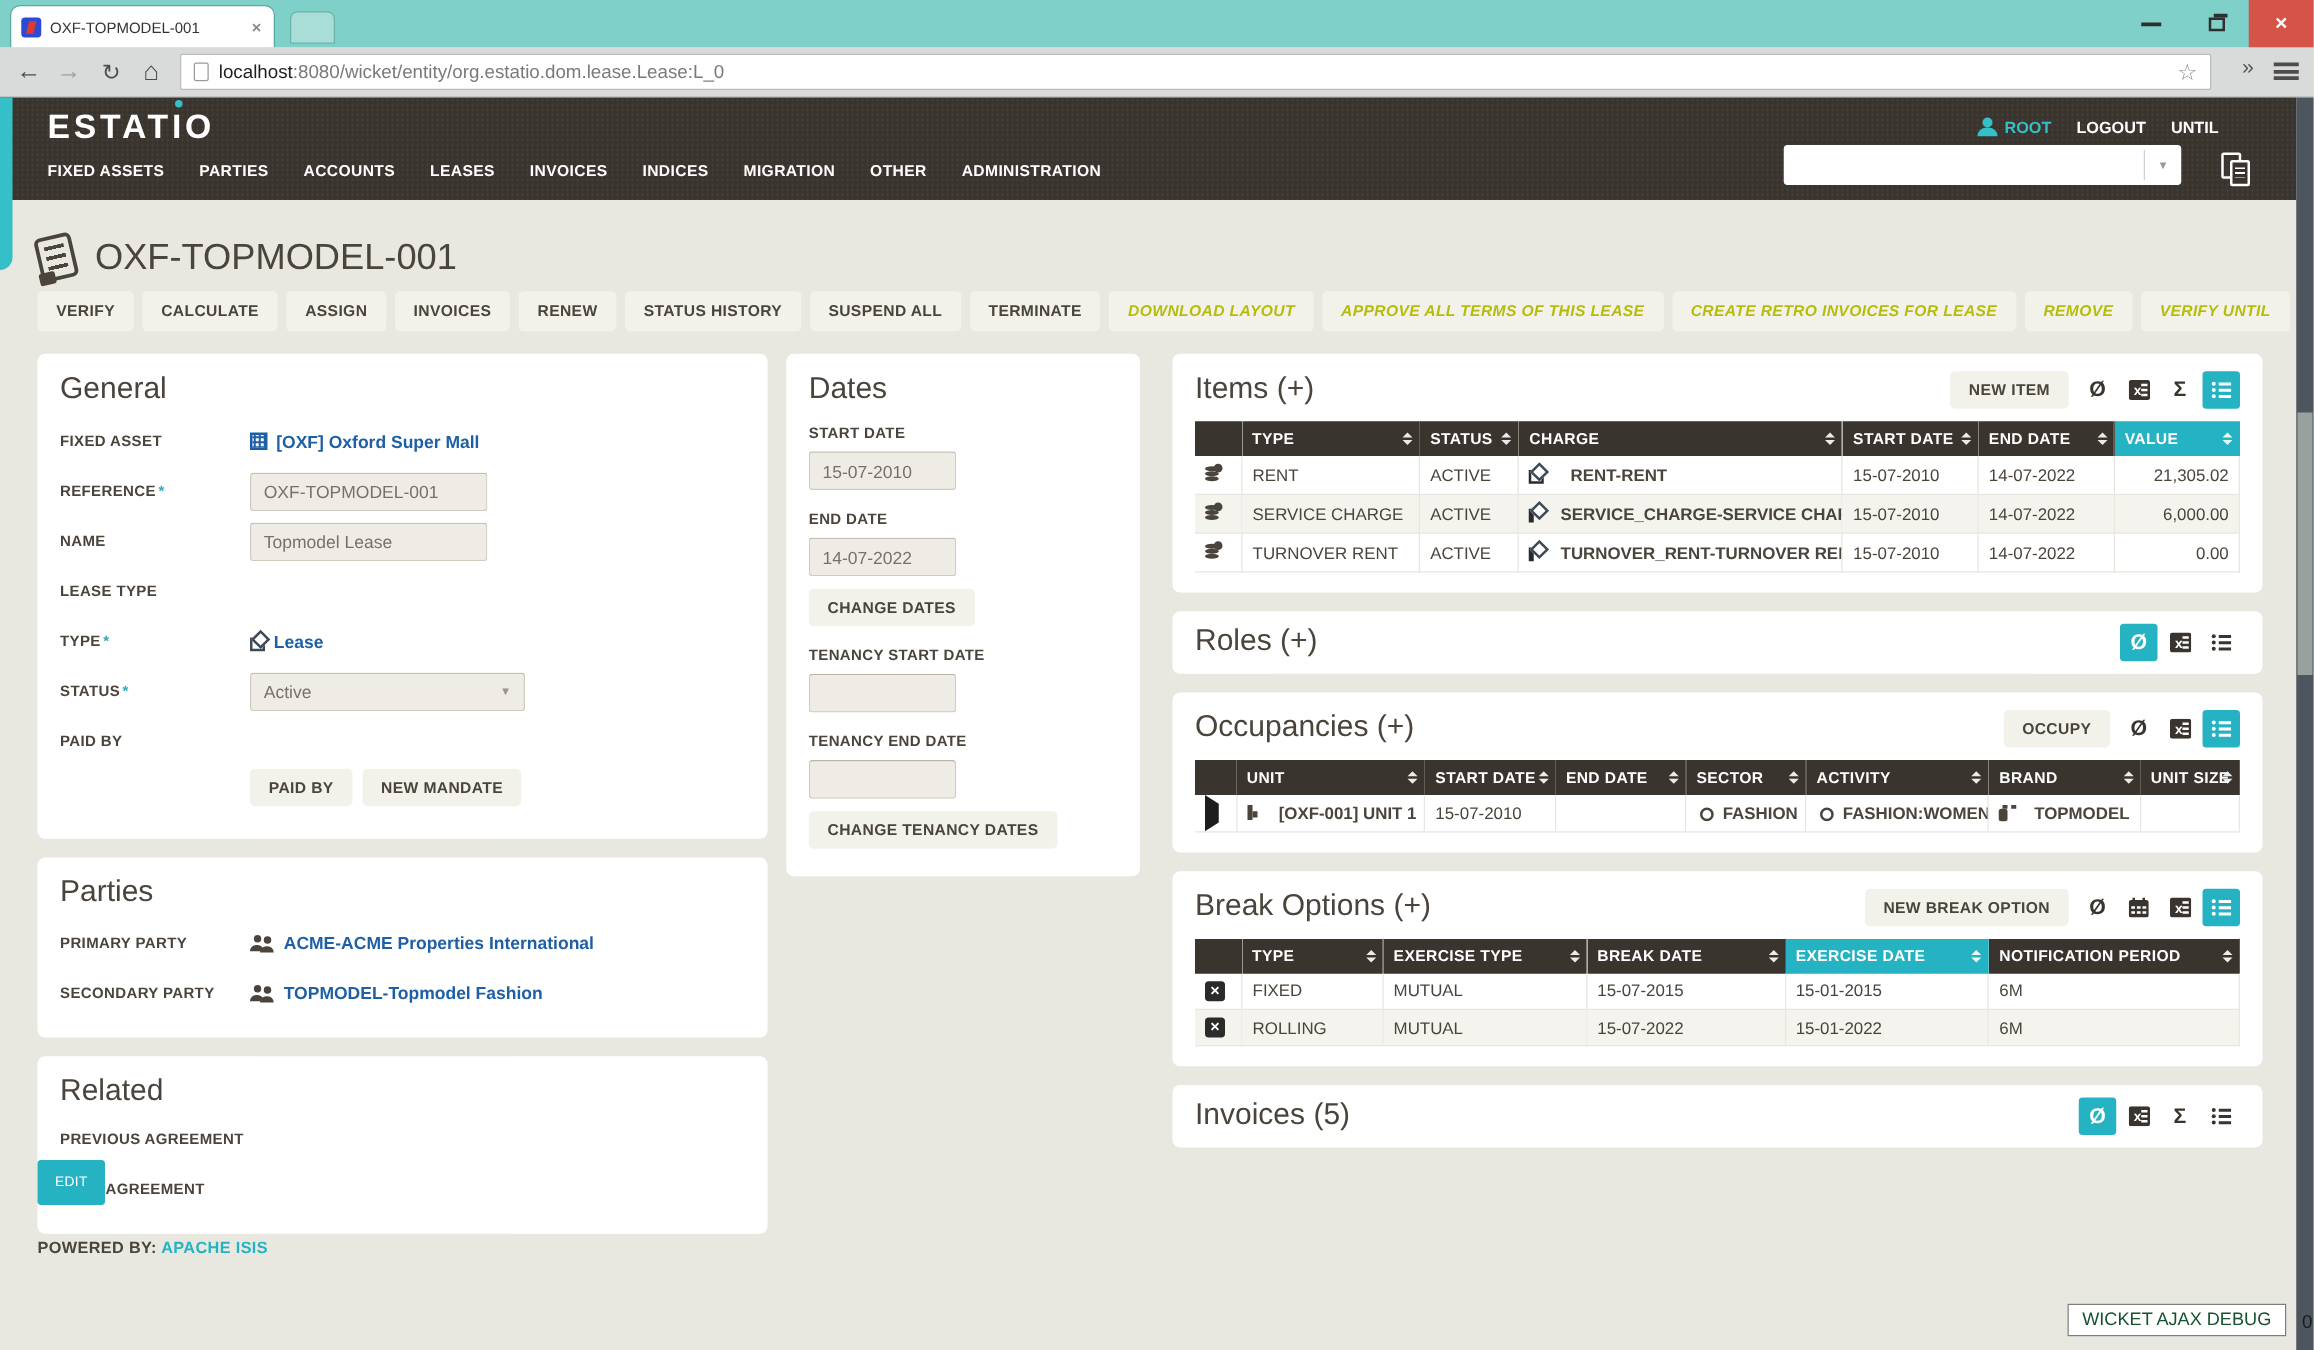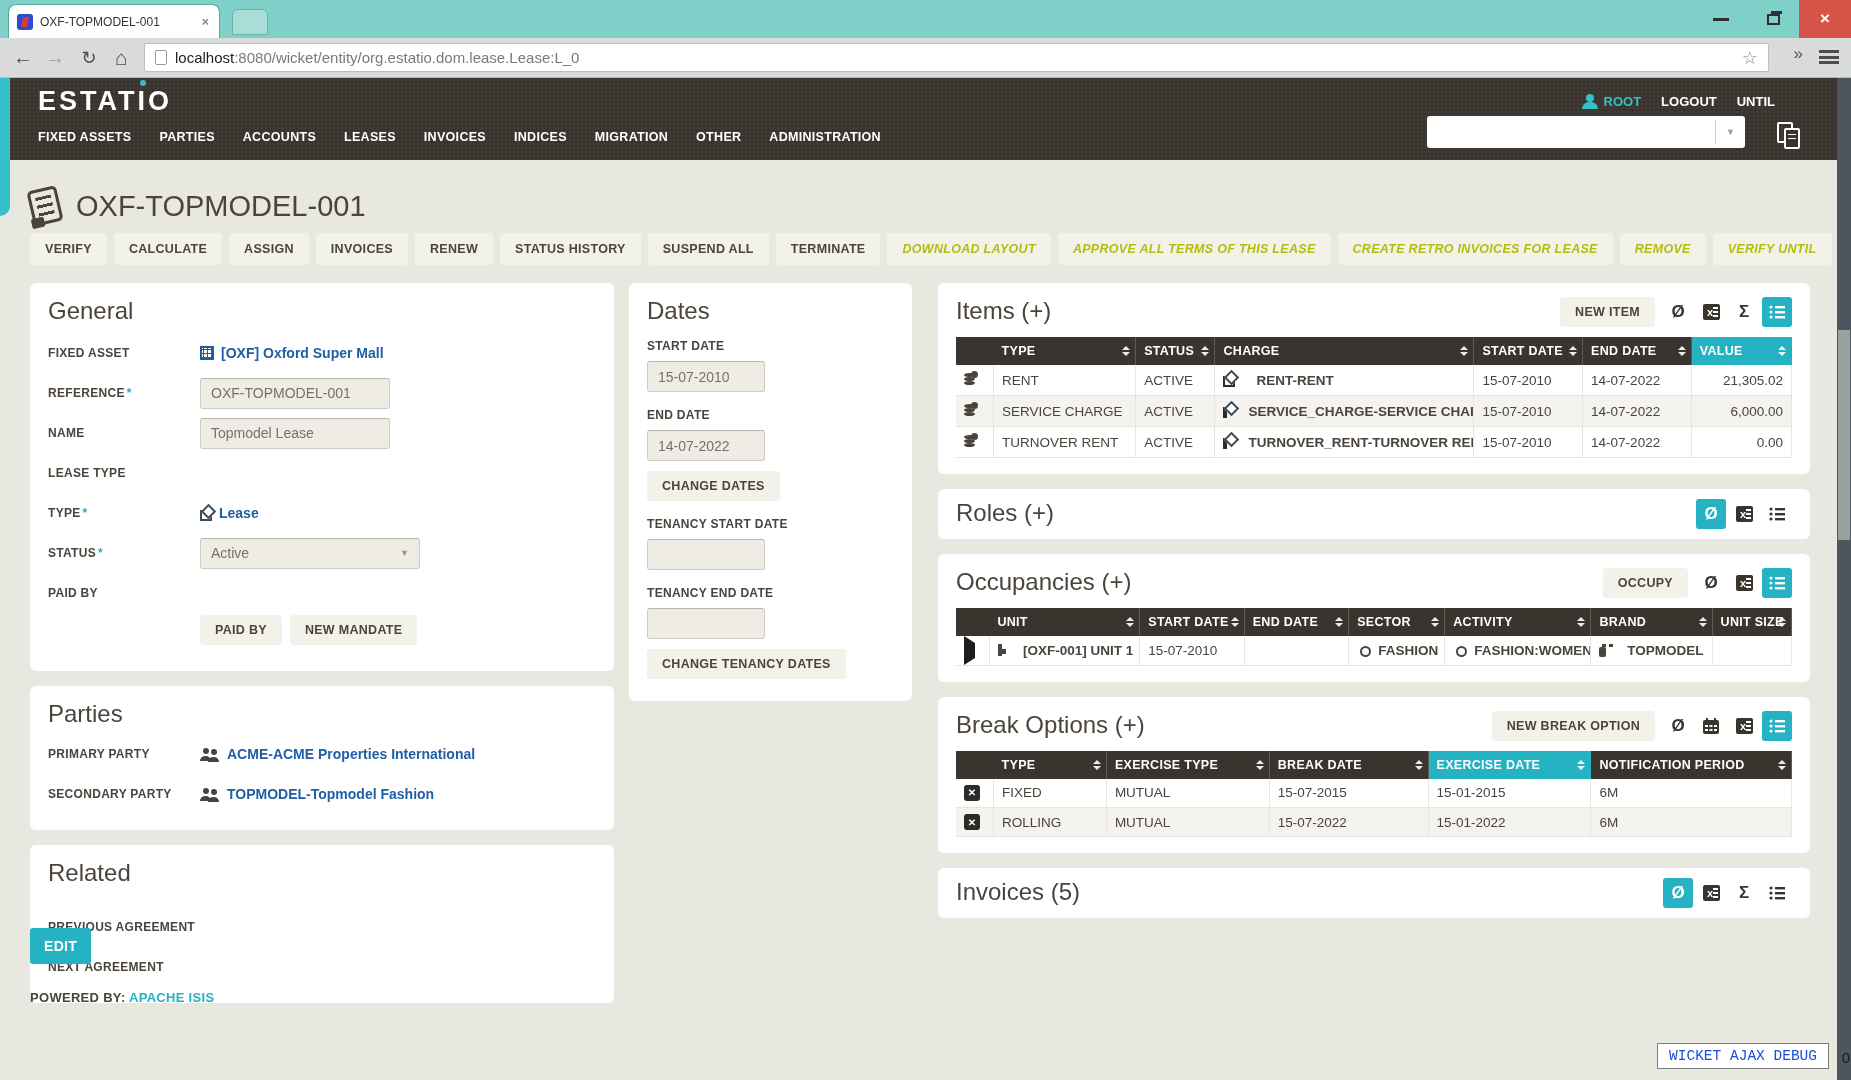--- a/index.html
+++ b/index.html
@@ -135,25 +135,25 @@
   .ic-basket { width:13px; height:9px; background:#4a443c; clip-path:polygon(0 0,100% 0,78% 100%,22% 100%); position:relative; margin-top:5px; }
   .ic-basket-w { position:relative; display:inline-block; }
   .ic-basket-w::before { content:''; position:absolute; left:3px; top:-4px; width:7px; height:7px; border:2px solid #4a443c; border-radius:50%; }
   .ic-brick { width:16px; height:10px; background:#4a443c; border-radius:2px; position:relative; margin-top:3px; }
   .ic-brick::before { content:''; position:absolute; top:-3px; left:3px; width:4px; height:3px; background:#4a443c; box-shadow:7px 0 0 #4a443c; }
   .ic-xbox { width:16px; height:16px; background:#2b2b29; border-radius:3px; color:#fff; font-size:10px; font-weight:bold;
              display:flex; align-items:center; justify-content:center; }
 
   
   .editbtn { position:absolute; left:30px; top:928px; height:26px; padding:18px 14px; background:#25b2c2; color:#fff;
-             font-weight:bold; font-size:14px; border-radius:3px; display:flex; align-items:center; letter-spacing:.3px; }
+             font-weight:normal; font-size:11px; border-radius:3px; display:flex; align-items:center; letter-spacing:.3px; }
   .powered { position:absolute; left:30px; top:990px; font-size:13px; font-weight:bold; letter-spacing:.3px; }
   .powered a { color:#25b2c2; }
   .wicketdbg { position:absolute; right:22px; top:1043px; background:#fff; border:1px solid #7d7d7d; padding:4px 11px;
-               color:#1d4ed8; font-size:14.5px;font-family:Liberation Mono, monospace; }
+               color:#14532d; font-size:14.5px; }
   .cornerzero { position:absolute; right:1px; top:1049px; font-size:15px; color:#1c1c1c; }
 </style>
 </head>
 <body>
 
 <div class="tabstrip">
   <div class="tab">
     <span class="favicon"></span>
     <span class="tab-title">OXF-TOPMODEL-001</span>
     <span class="tab-close">×</span>
@@ -299,21 +299,21 @@
     <div class="frow">
       <span class="flabel">SECONDARY PARTY</span>
       <span class="fvalue">
           <span class="ic-users"></span>
         <span class="alink">TOPMODEL-Topmodel Fashion</span>
         </span>
     </div>
   </div>
 
   <div class="panel">
-    <div class="ptitle" style="margin-bottom:20px;">Related</div>
+    <div class="ptitle" style="margin-bottom:4px;">Related</div>
     <div class="frow">
         <span class="flabel" style="flex-basis:auto;">PREVIOUS AGREEMENT</span>
       </div>
     <div class="frow">
         <span class="flabel" style="flex-basis:auto;">NEXT AGREEMENT</span>
       </div>
   </div>
 </div>
 
 <div class="col-mid">

